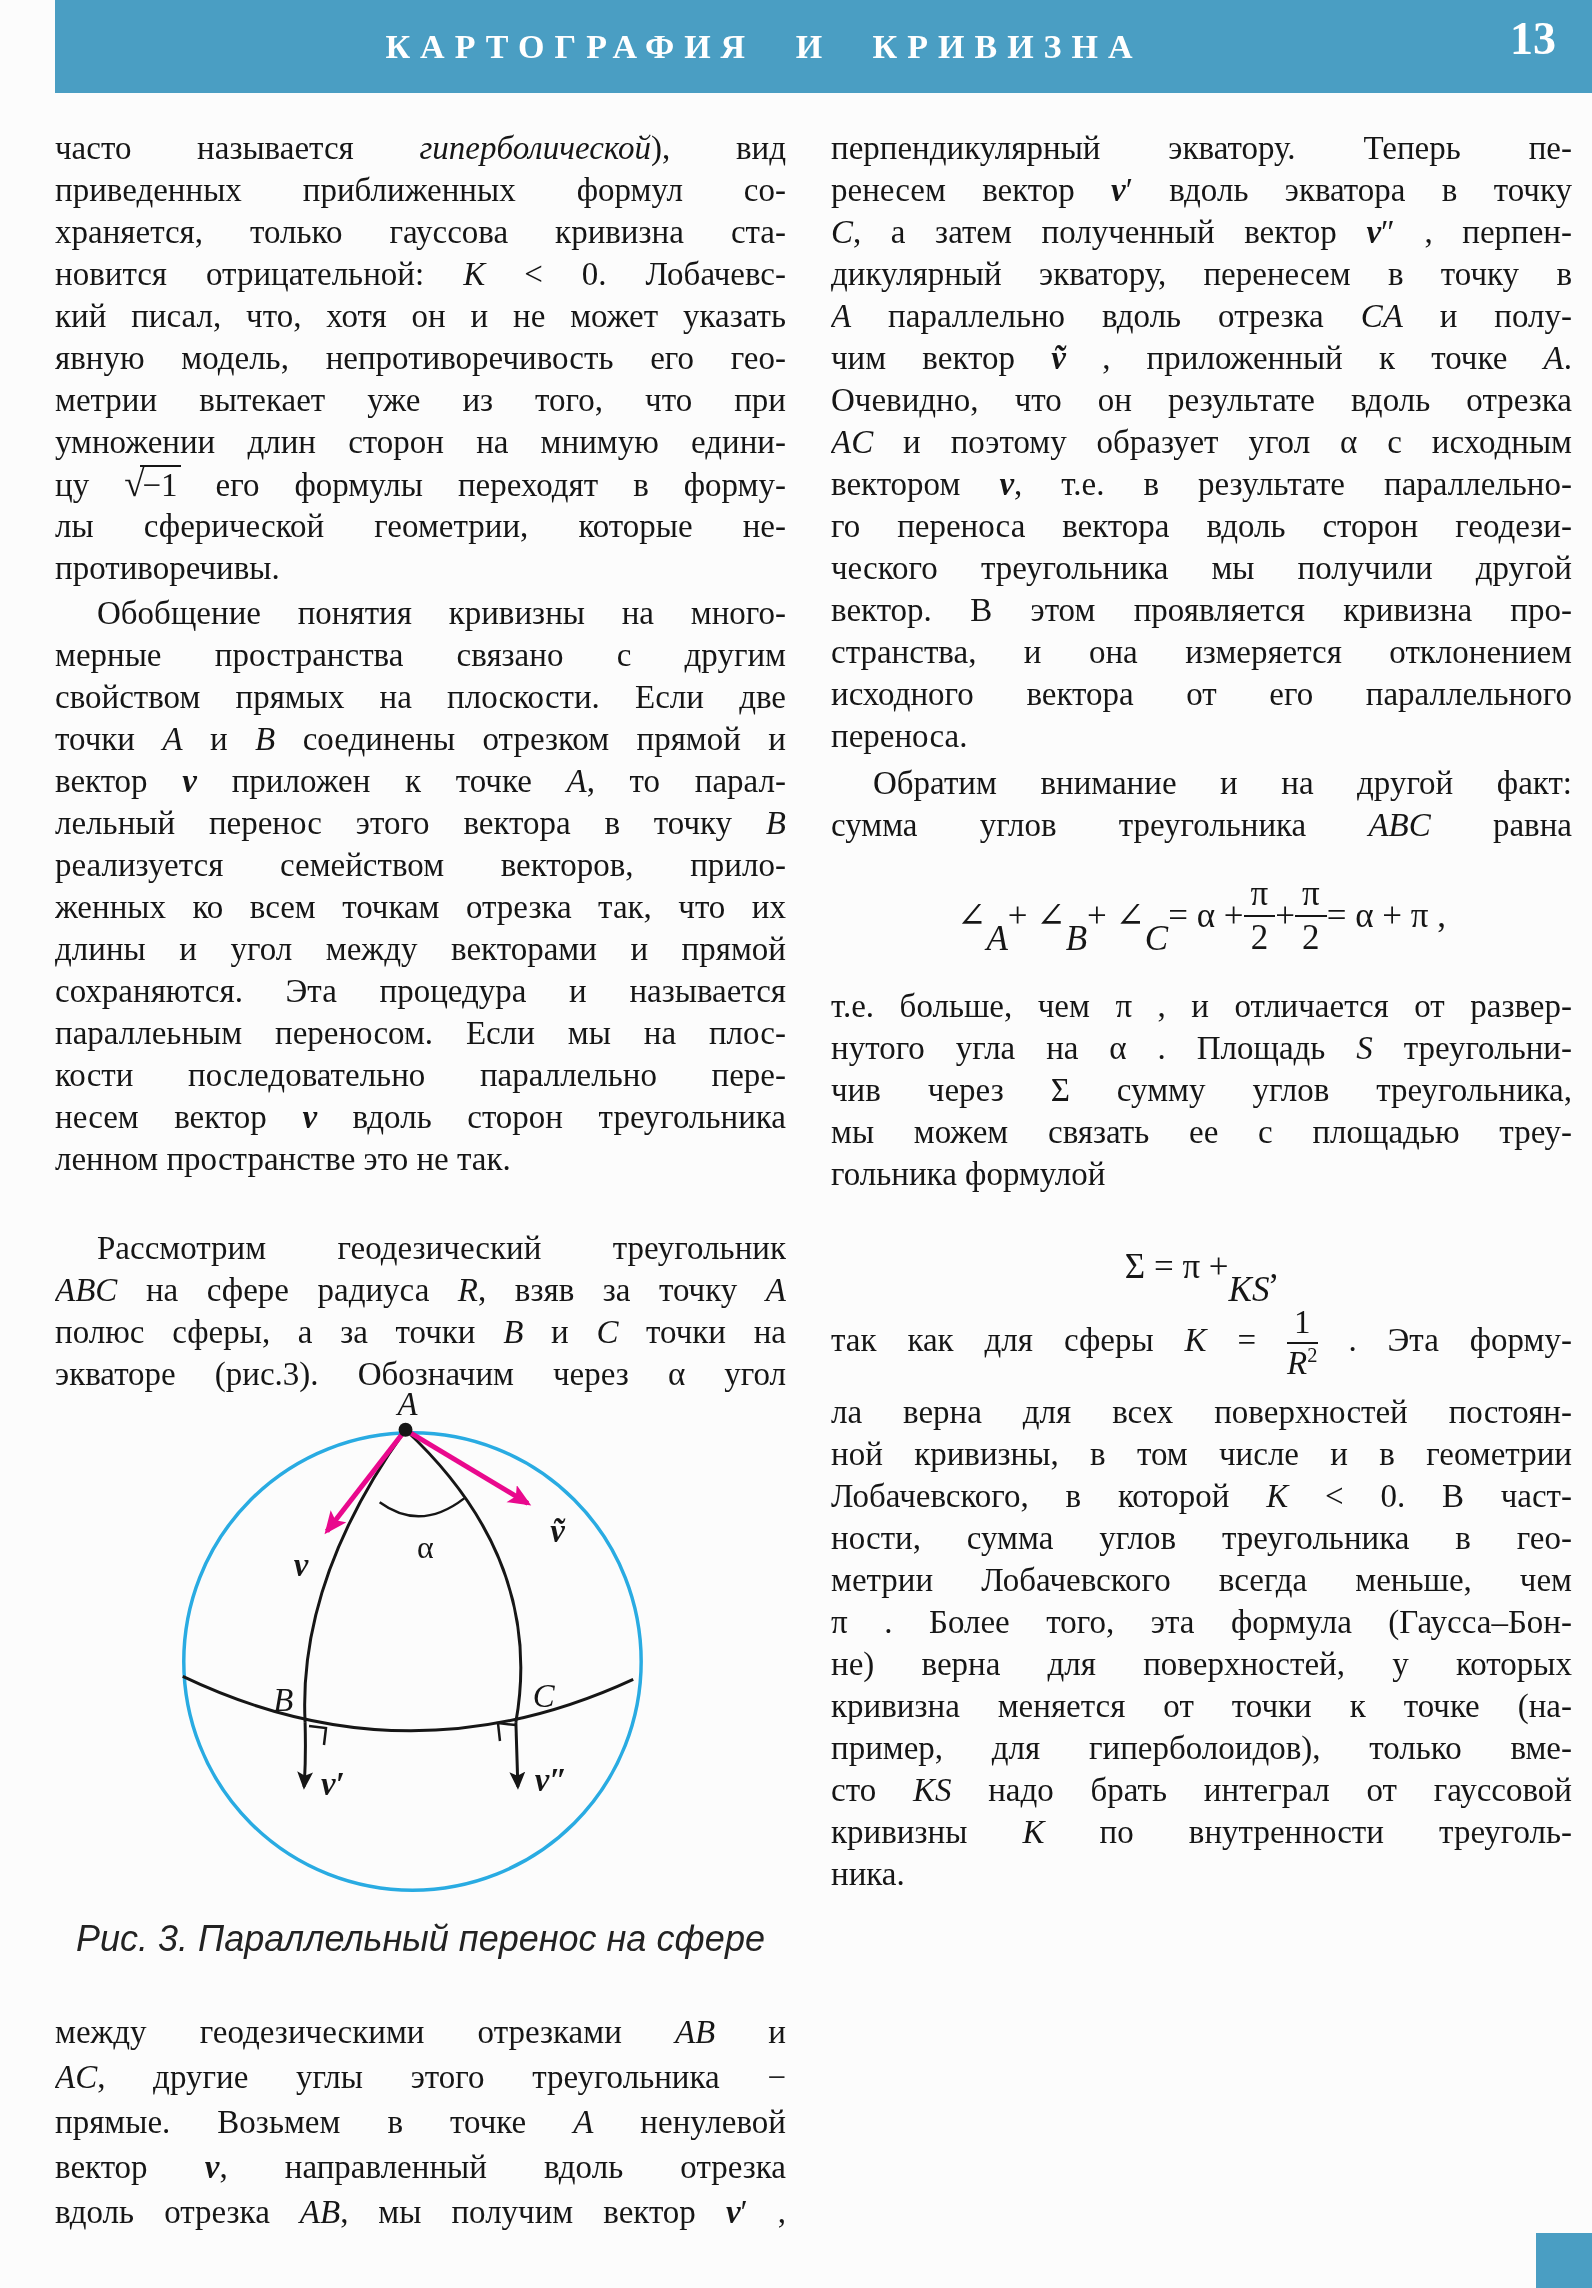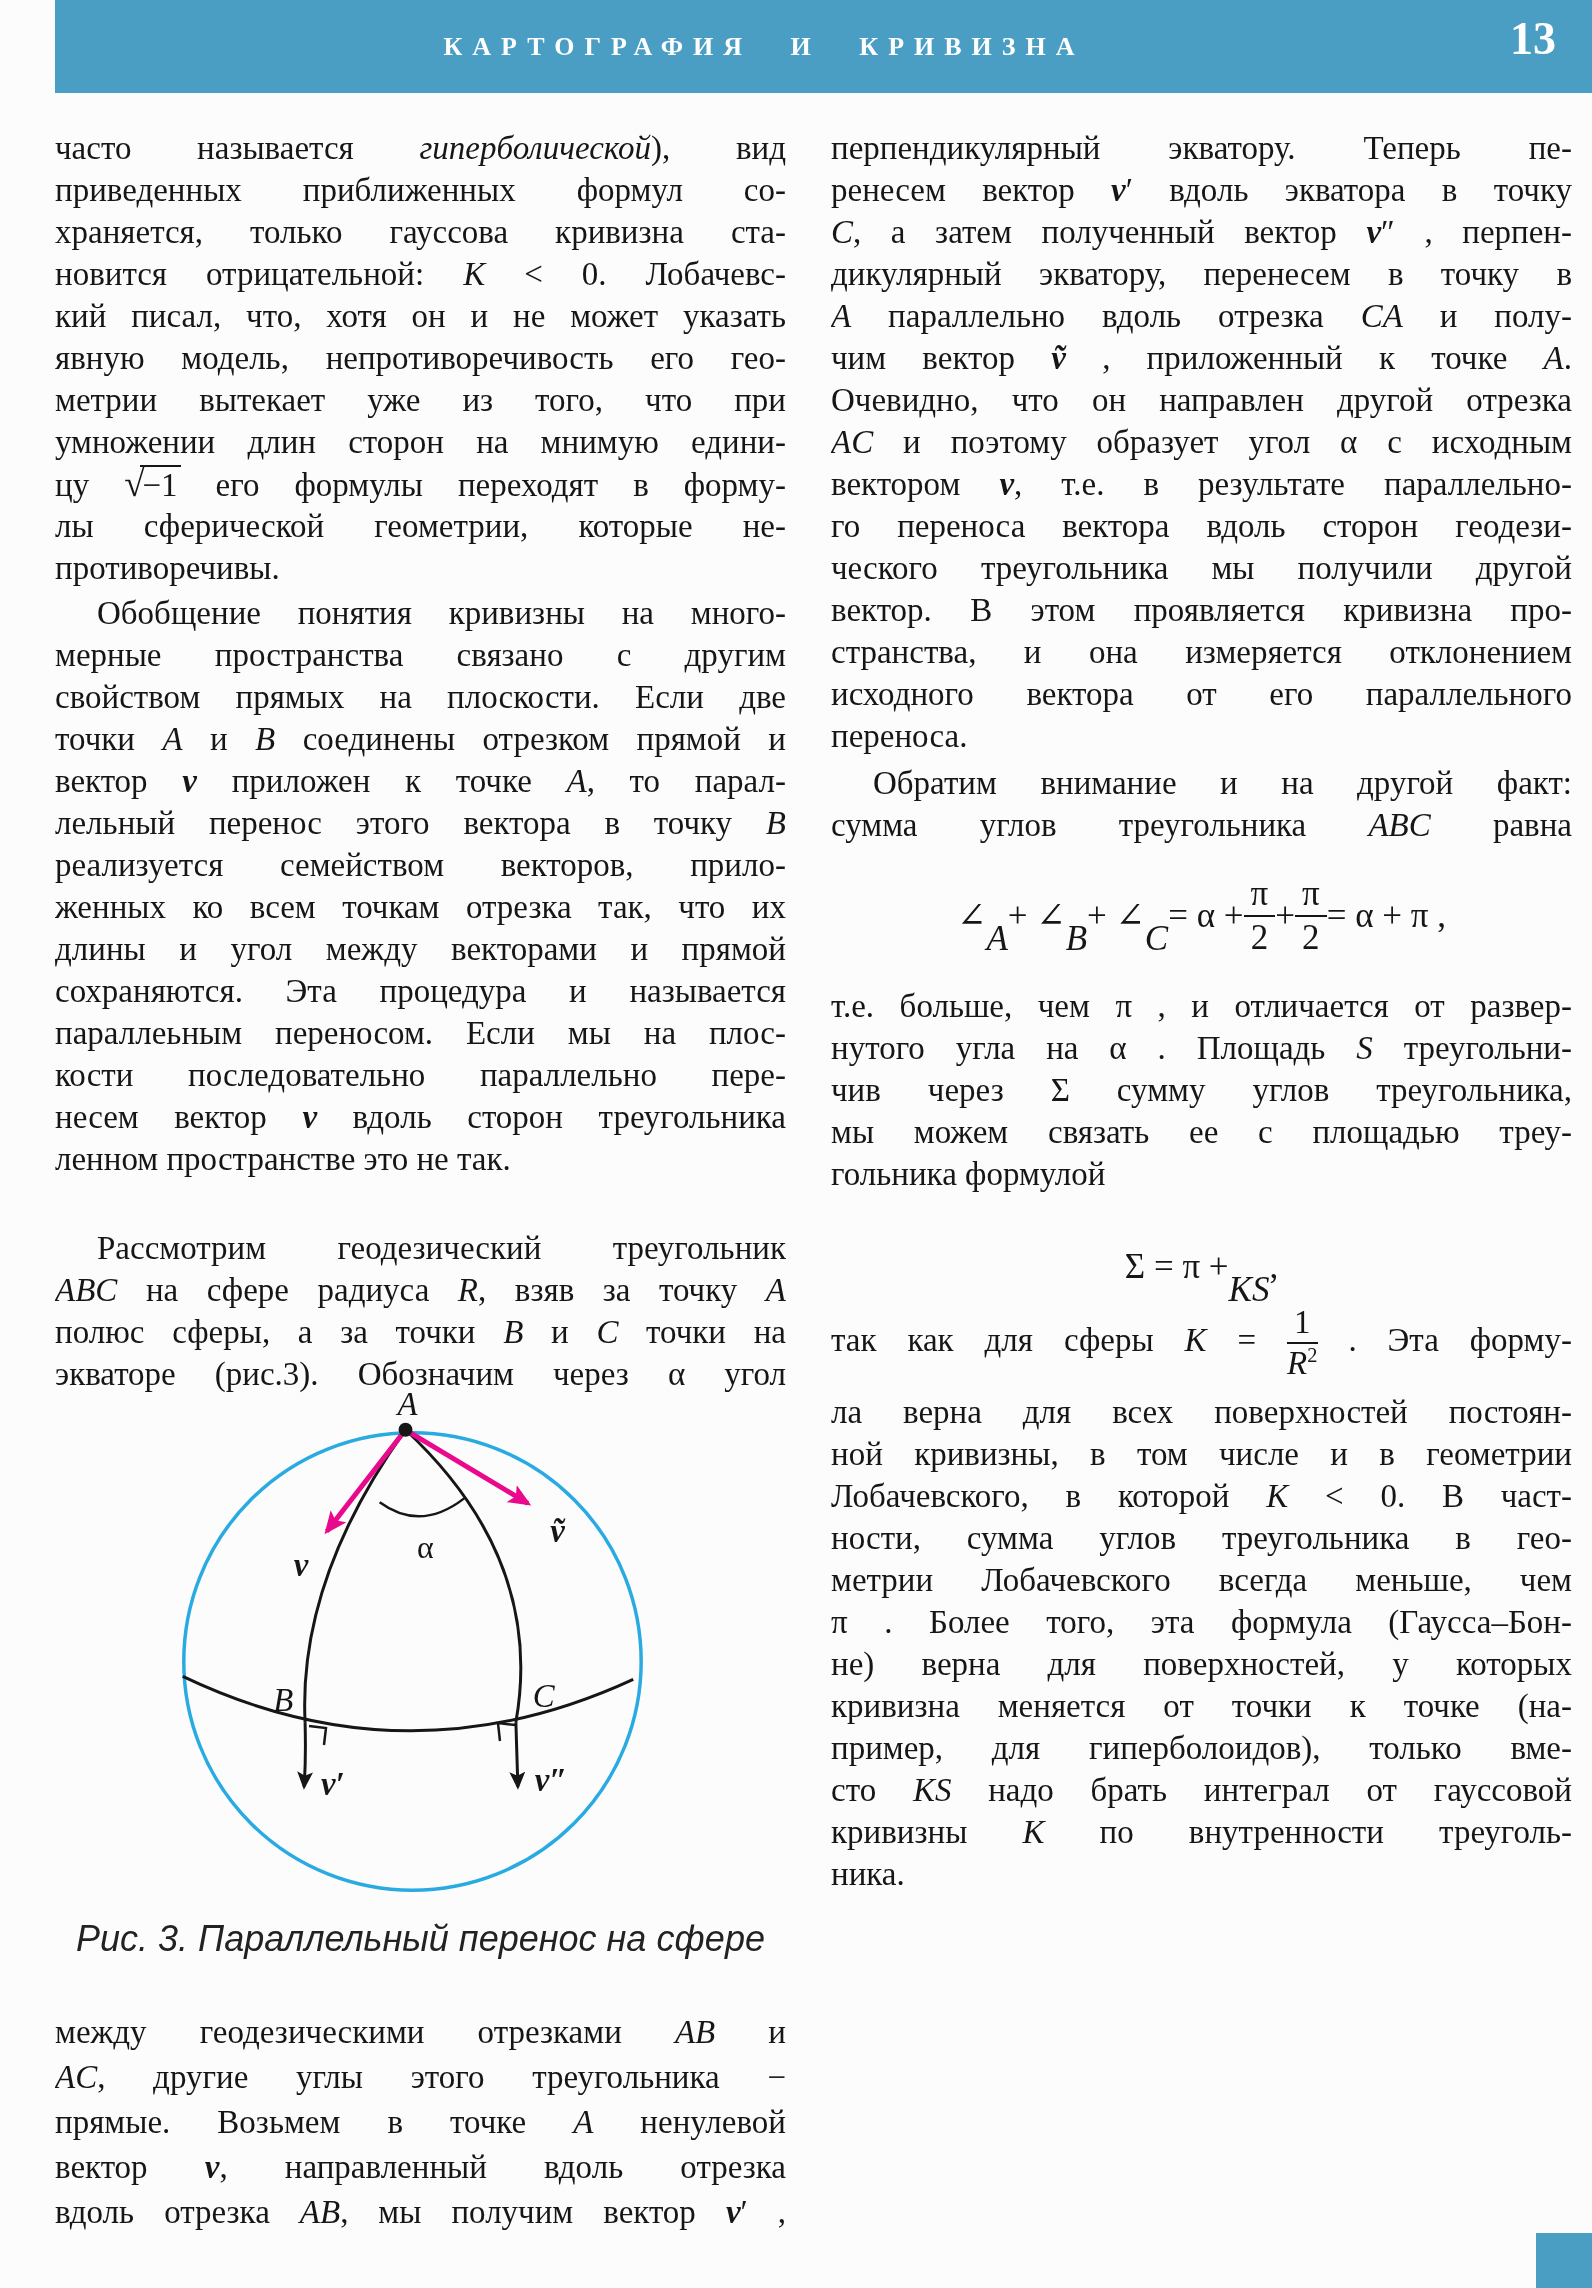--- a/index.html
+++ b/index.html
@@ -1,21 +1,21 @@
 <!DOCTYPE html>
 <html style="--hdr: #4a9ec3;"><head>
 <meta charset="utf-8">
 <style>
   html,body{margin:0;padding:0;background:#e8e8e8;}
   .page{position:relative;width:1592px;height:2289px;background:#fcfcfc;overflow:hidden;
         font-family:"Liberation Serif","DejaVu Serif",serif;color:#161616;}
   
   .hdr{position:absolute;left:55px;top:0;width:1537px;height:93px;background:var(--hdr,#4a9ec3);}
   .hdr-title{position:absolute;left:0;right:119px;top:0;height:93px;display:flex;align-items:center;justify-content:center;
-             color:#fff;font-size:26px;font-weight:bold;letter-spacing:10px;word-spacing:22px;white-space:nowrap;}
+             color:#fff;font-size:34px;font-weight:bold;letter-spacing:10px;word-spacing:22px;white-space:nowrap;}
   .hdr-num{position:absolute;right:36px;top:0;height:77px;display:flex;align-items:center;
            color:#fff;font-size:46px;font-weight:bold;}
   
   .block{position:absolute;font-size:33px;}
   .ln{height:42px;line-height:42px;text-align:justify;text-align-last:justify;overflow:hidden;white-space:nowrap;}
   .ln.last{text-align-last:left;}
   .ln.ind{text-indent:42px;}
   .loose .ln{height:45px;line-height:45px;}
   em.mv{font-style:italic;font-family:"Liberation Serif",serif;margin-top:46px;}
   b.vec{font-weight:bold;font-style:italic;}
@@ -125,21 +125,21 @@
       <div class="ln">вдоль отрезка <em class="mv">AB</em>, мы получим вектор <b class="vec">v</b>′ ,</div>
     </div>
 
   <div class="block" style="left:831px;top:127px;width:741px;">
       <div class="ln">перпендикулярный экватору. Теперь пе-</div>
       <div class="ln">ренесем вектор <b class="vec">v</b>′  вдоль экватора в точку</div>
       <div class="ln"><em class="mv">C</em>, а затем полученный вектор <b class="vec">v</b>″ , перпен-</div>
       <div class="ln">дикулярный экватору, перенесем в точку в</div>
       <div class="ln"><em class="mv">A</em> параллельно вдоль отрезка <em class="mv">CA</em> и полу-</div>
       <div class="ln">чим вектор <b class="vec">ṽ</b> , приложенный к точке <em class="mv">A</em>.</div>
-      <div class="ln">Очевидно, что он направлен другой отрезка</div>
+      <div class="ln">Очевидно, что он результате вдоль отрезка</div>
       <div class="ln"><em class="mv">AC</em> и поэтому образует угол α с исходным</div>
       <div class="ln">вектором <b class="vec">v</b>, т.е. в результате параллельно-</div>
       <div class="ln">го переноса вектора вдоль сторон геодези-</div>
       <div class="ln">ческого треугольника мы получили другой</div>
       <div class="ln">вектор. В этом проявляется кривизна про-</div>
       <div class="ln">странства, и она измеряется отклонением</div>
       <div class="ln">исходного вектора от его параллельного</div>
       <div class="ln last">переноса.</div>
     </div>
   <div class="block" style="left:831px;top:762px;width:741px;">

